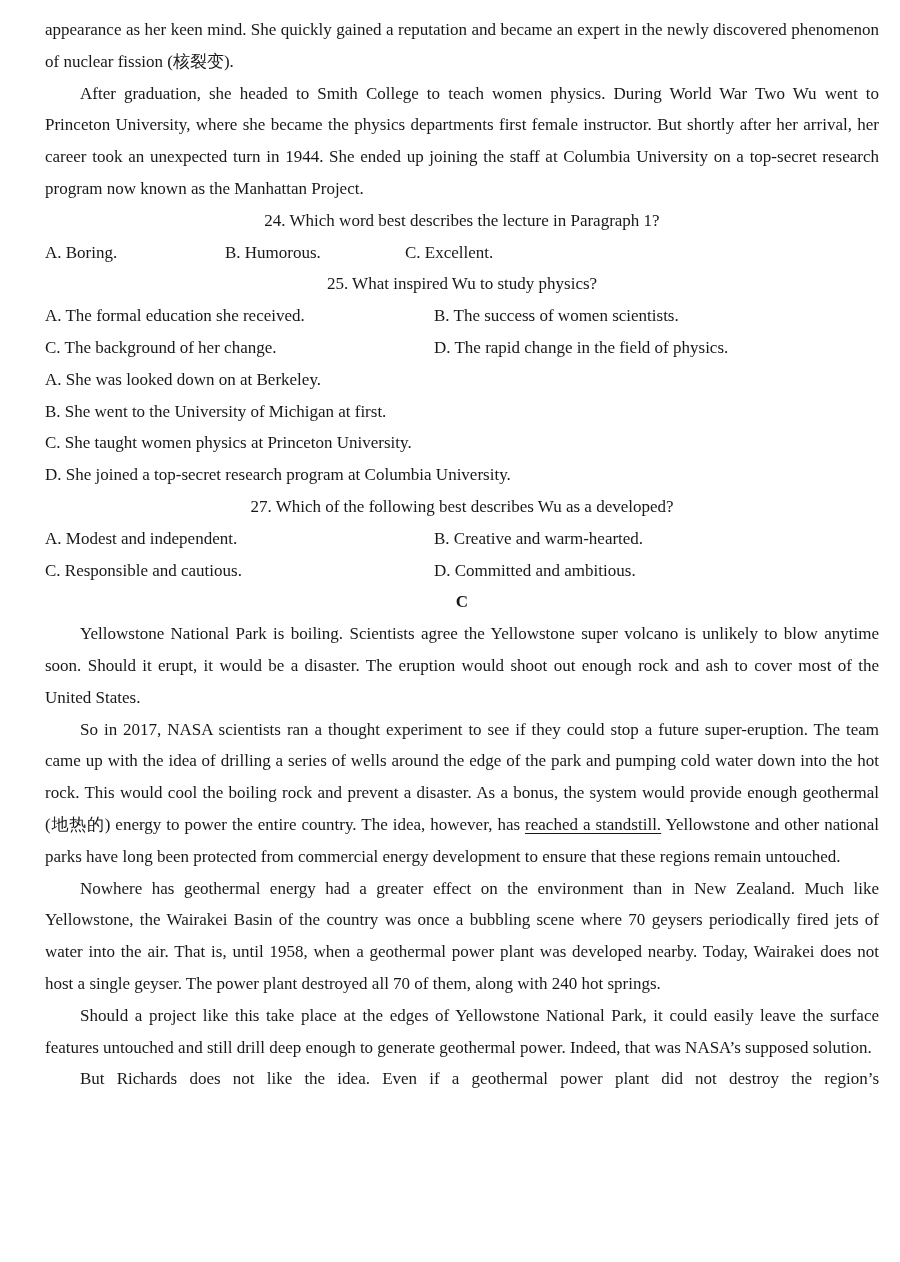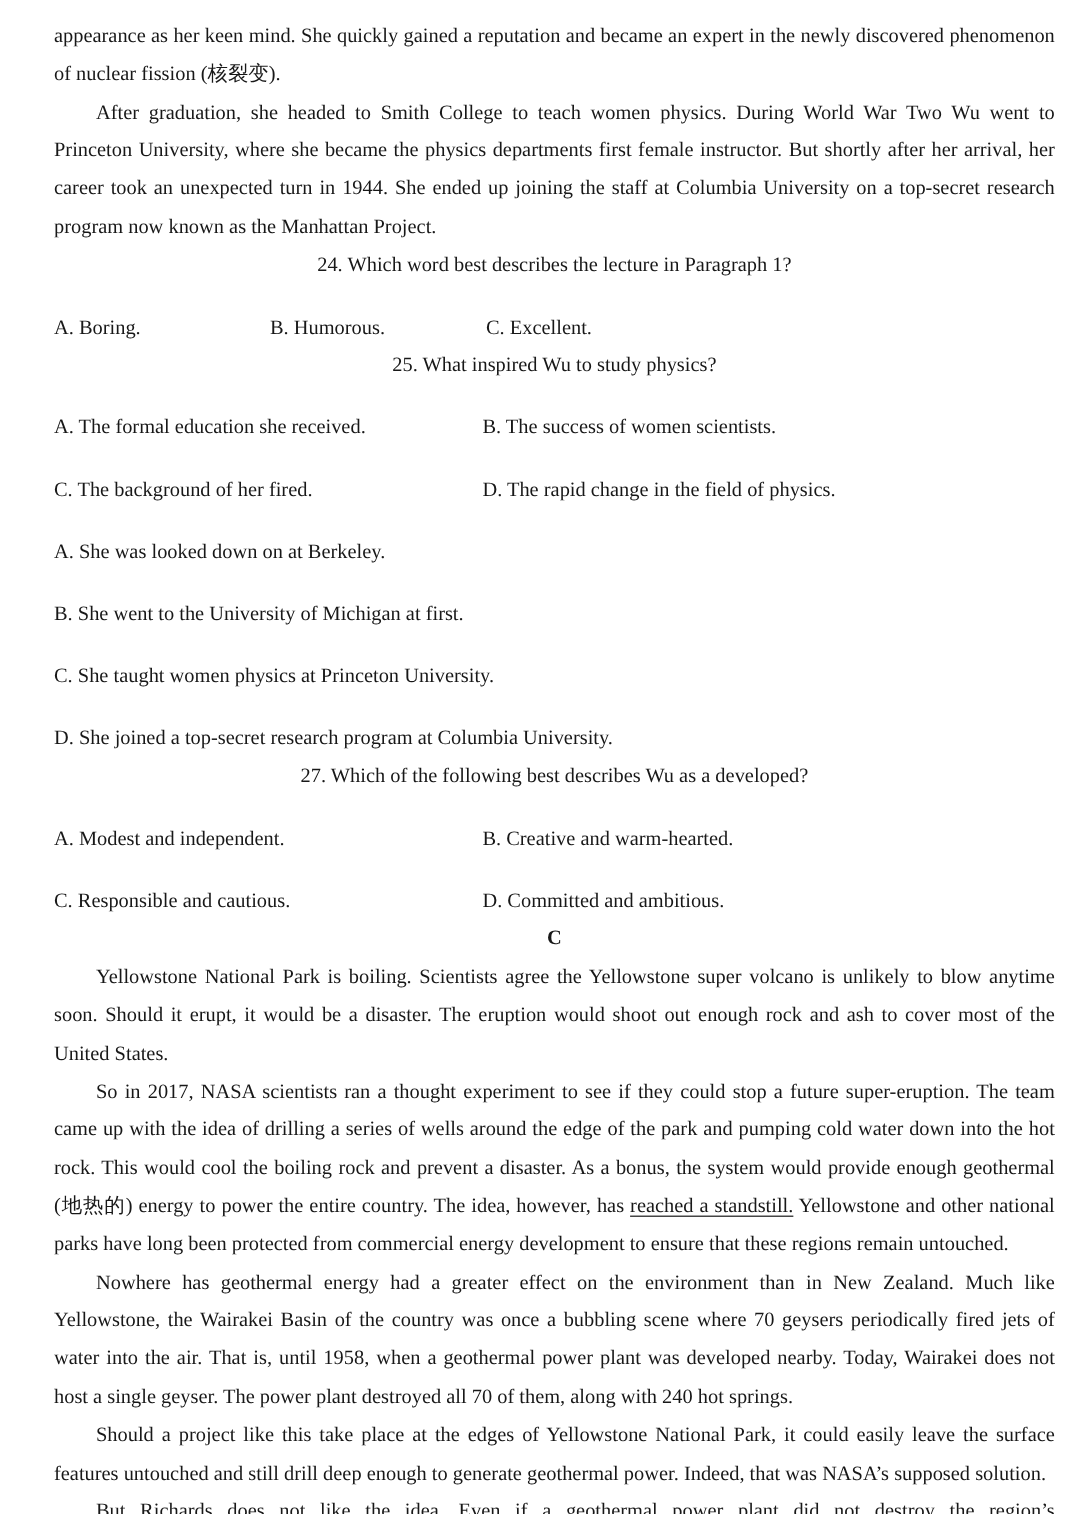--- a/index.html
+++ b/index.html
@@ -37,22 +37,23 @@
     font-weight: bold;
   }
   .q-text { text-align: center; }
   .opts-4 {
     display: grid;
     grid-template-columns: 180px 180px 179px 1fr;
   }
   .opts-2 {
     display: grid;
     grid-template-columns: 357px 1fr;
+    gap: 32px;
   }
-  .opt { display: block; margin-top: 20px; }
+  .opt { display: block; }
 </style>
 </head>
 <body>
 
 <div class="page">
 
   <p class="para no-indent">appearance as her keen mind. She quickly gained a reputation and became an expert in the newly discovered phenomenon of nuclear fission (核裂变).</p>
 
   <p class="para">After graduation, she headed to Smith College to teach women physics. During World War Two Wu went to Princeton University, where she became the physics departments first female instructor. But shortly after her arrival, her career took an unexpected turn in 1944. She ended up joining the staff at Columbia University on a top-secret research program now known as the Manhattan Project.</p>
 
@@ -65,21 +66,21 @@
     </div>
   </div>
 
   <div>
     <p class="q-text"><span>25.</span> <span>What inspired Wu to study physics?</span></p>
     <div class="opts-2">
       <span class="opt">A. The formal education she received.</span>
       <span class="opt">B. The success of women scientists.</span>
     </div>
     <div class="opts-2">
-      <span class="opt">C. The background of her fired.</span>
+      <span class="opt">C. The background of her change.</span>
       <span class="opt">D. The rapid change in the field of physics.</span>
     </div>
   </div>
 
   <div>
     <p class="opt">A. She was looked down on at Berkeley.</p>
     <p class="opt">B. She went to the University of Michigan at first.</p>
     <p class="opt">C. She taught women physics at Princeton University.</p>
     <p class="opt">D. She joined a top-secret research program at Columbia University.</p>
   </div>

